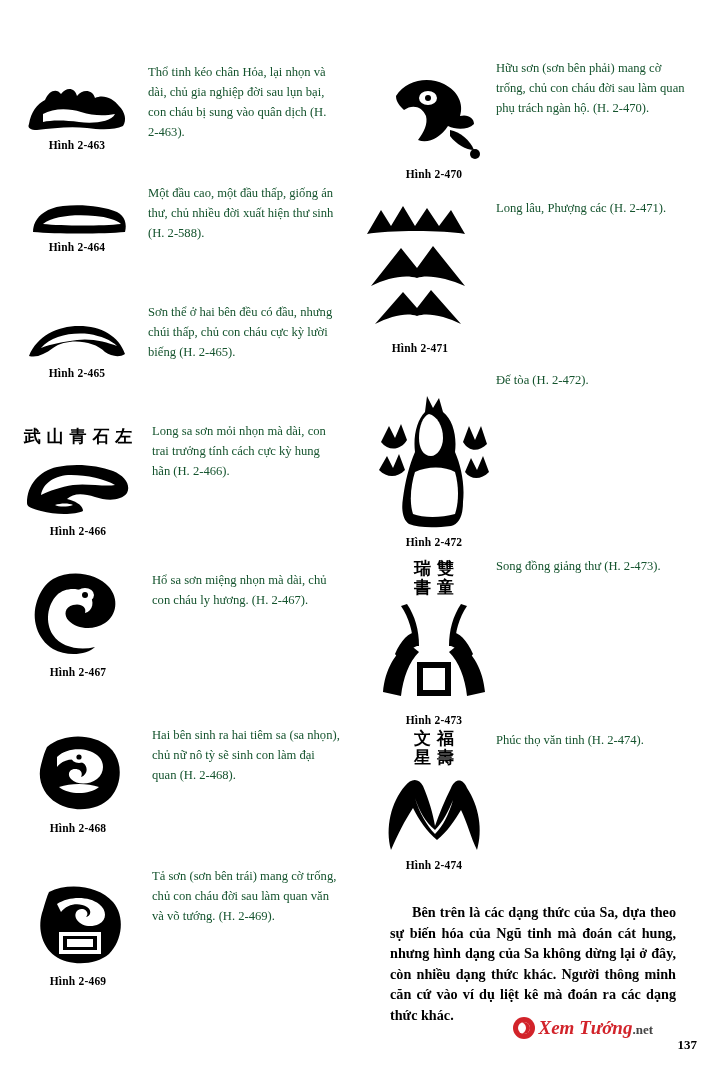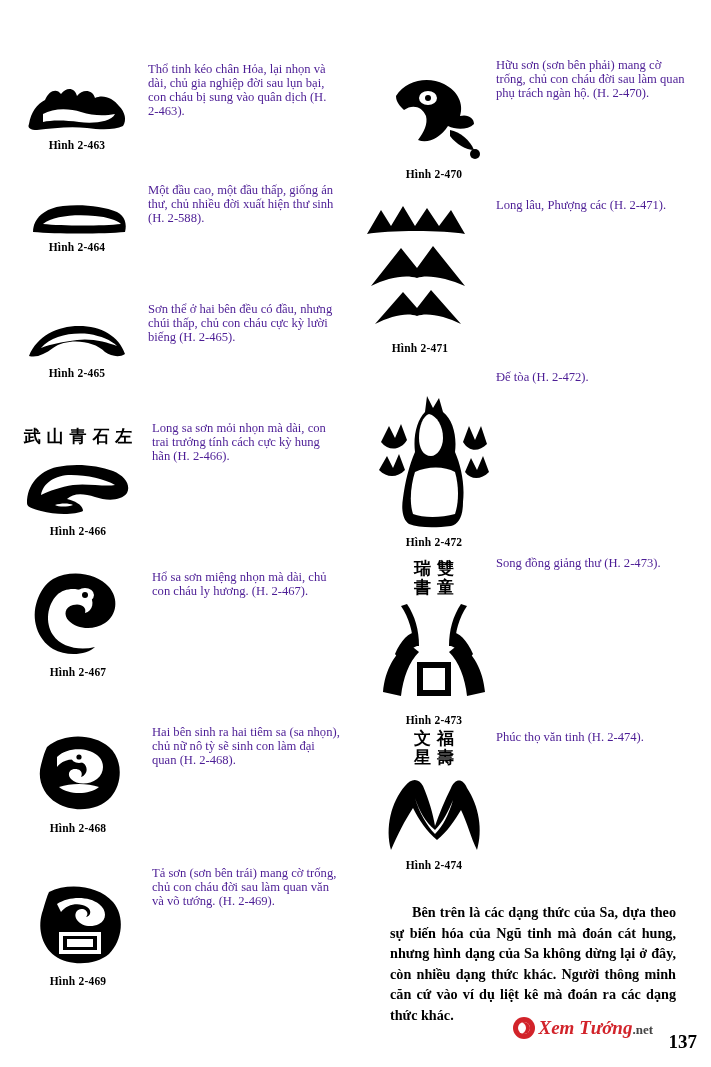--- a/index.html
+++ b/index.html
@@ -42,23 +42,23 @@
     font-weight: bold;
     letter-spacing: 0.2px;
     text-align: center;
     margin-top: 3px;
     white-space: nowrap;
   }
   .desc {
     position: absolute;
     font-family: "Liberation Serif", serif;
     font-size: 12.6px;
-    line-height: 14px;
+    line-height: 20px;
     text-align: left;
-    color: #4c1d95;
+    color: #14532d;
   }
   .desc p { margin: 0; }
 
   .closing {
     position: absolute;
     left: 374px;
     top: 886px;
     width: 318px;
     font-family: "Liberation Serif", serif;
     font-size: 14.2px;
@@ -67,21 +67,21 @@
     font-weight: bold;
     color: #000;
   }
   .closing p { margin: 16px; text-indent: 22px; }
 
   .page-number {
     position: absolute;
     right: 14px;
     bottom: 14px;
     font-family: "Liberation Serif", serif;
-    font-size: 19px;
+    font-size: 13px;
     font-weight: bold;
   }
   .watermark {
     position: absolute;
     right: 58px;
     bottom: 28px;
     display: flex;
     align-items: center;
     gap: 4px;
   }

